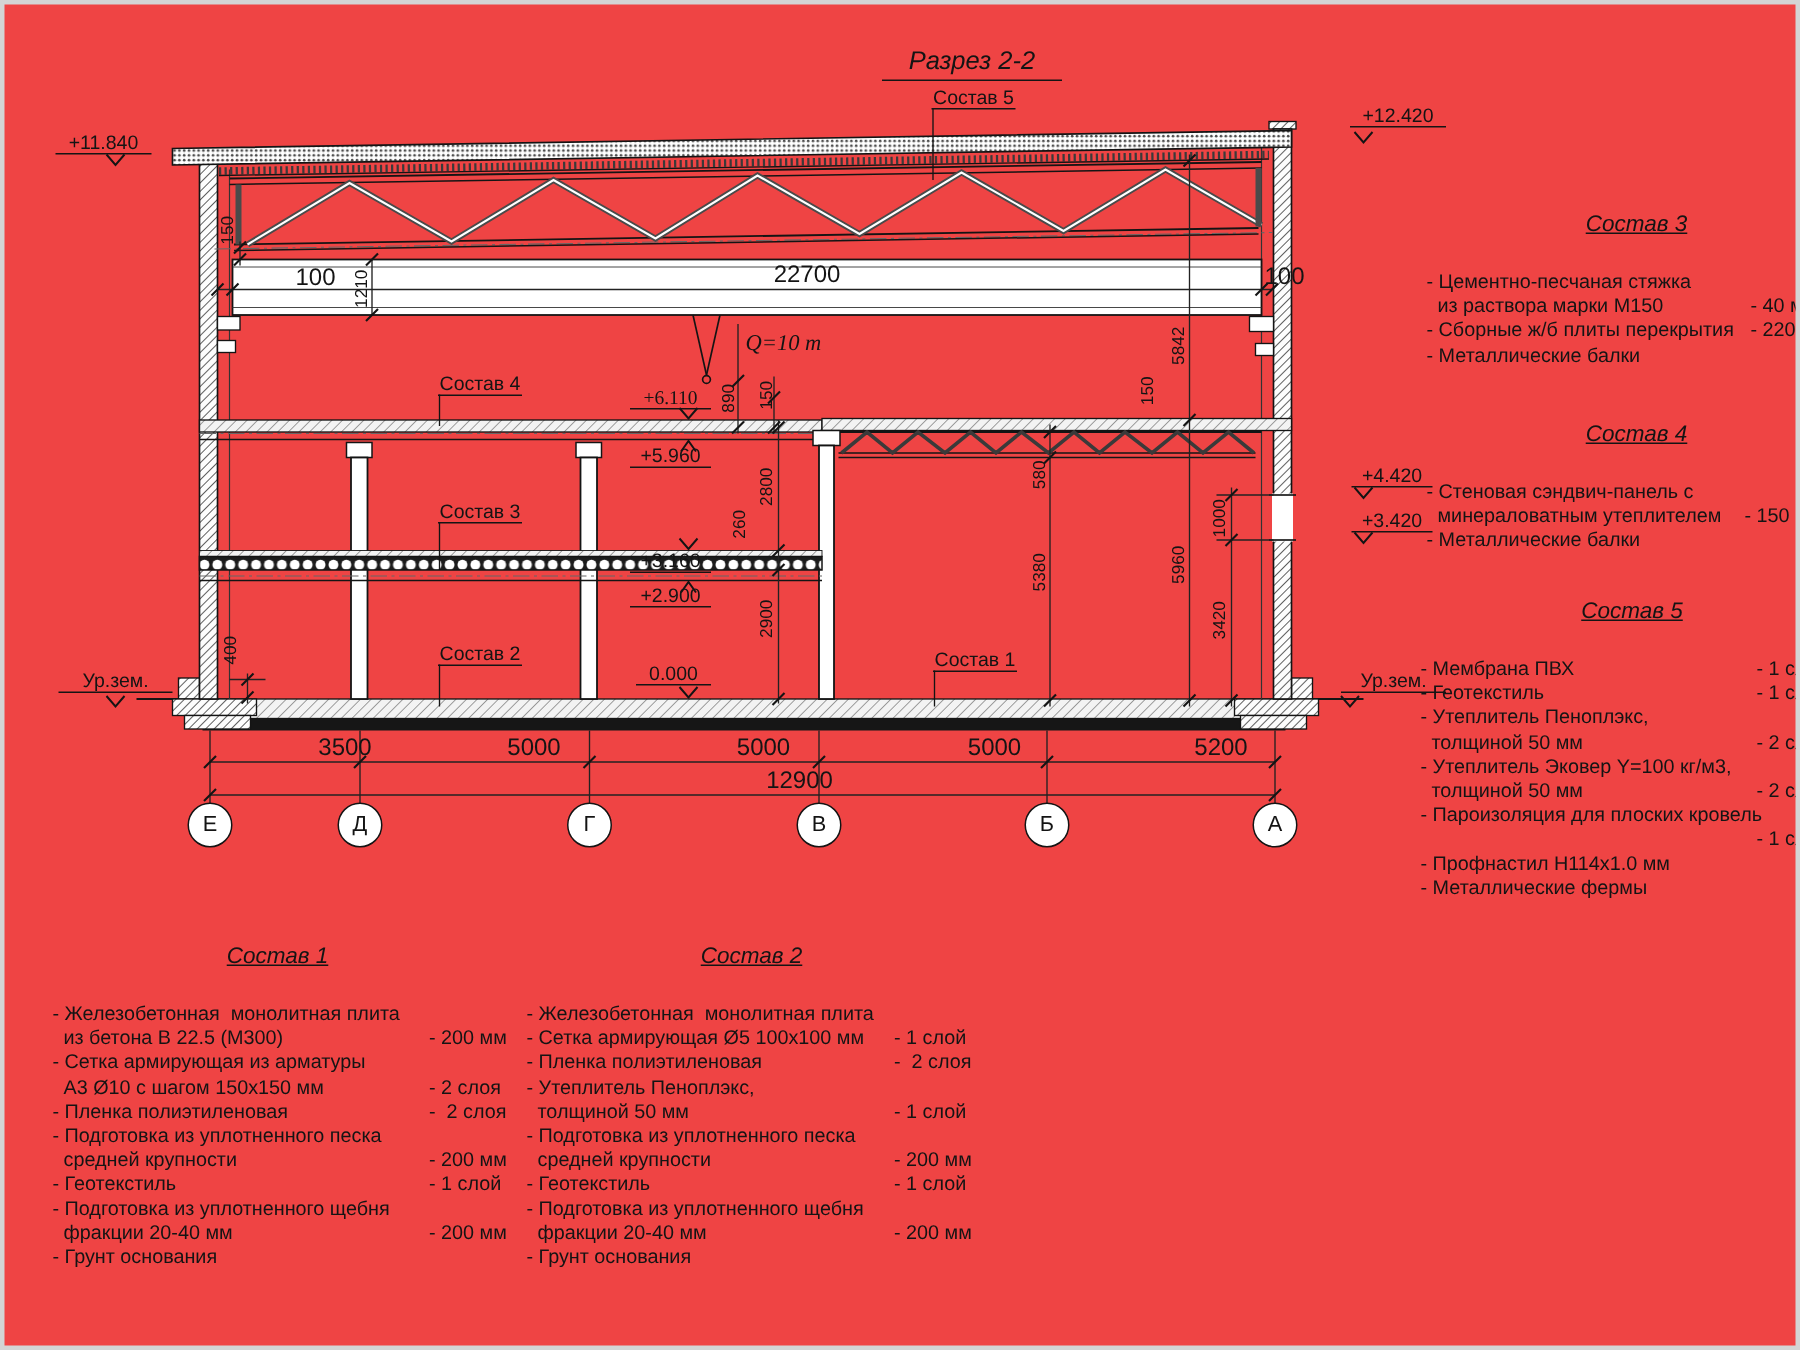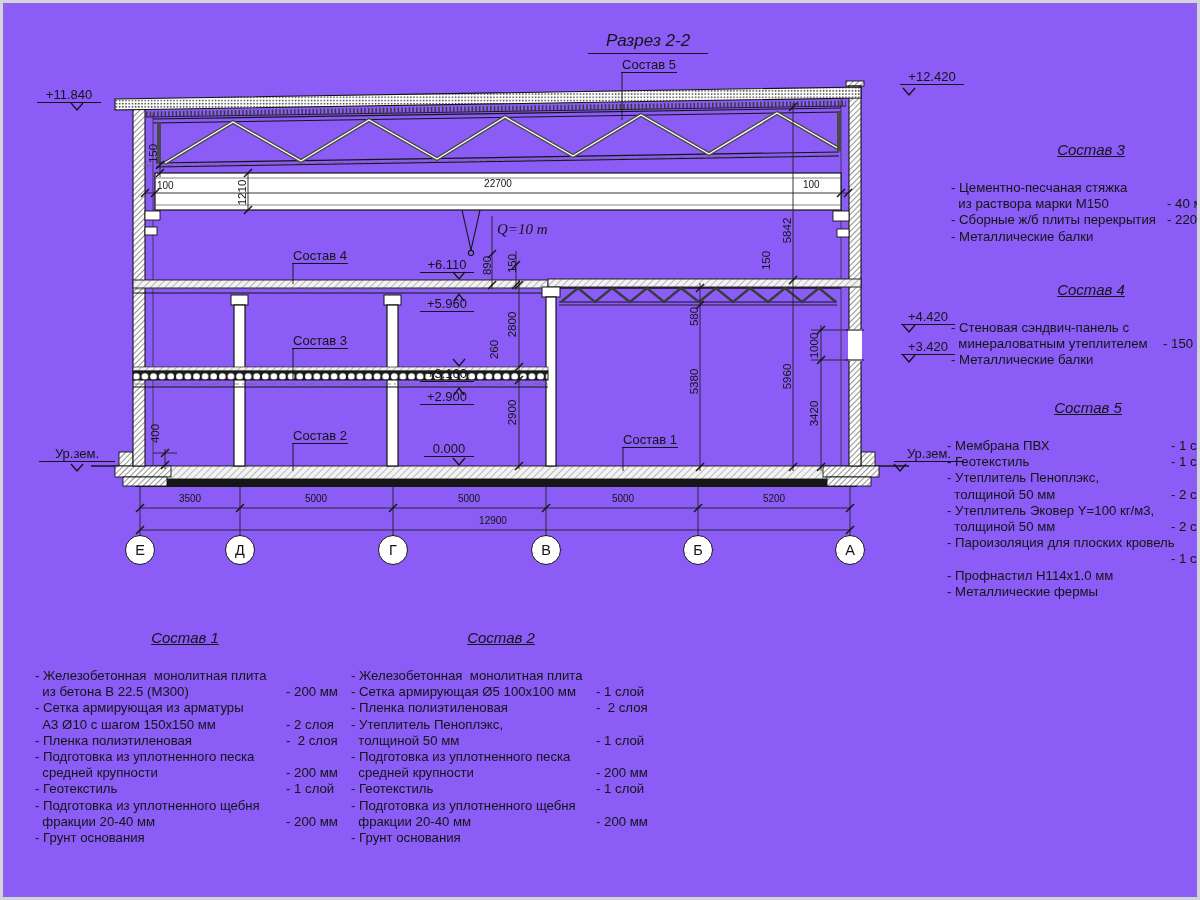--- a/index.html
+++ b/index.html
@@ -1,25 +1,25 @@
 <!DOCTYPE html>
 <html><head>
 <meta charset="utf-8">
 <style>
   html,body{margin:0;padding:0;background:#fff;}
-  .page{position:relative;width:1200px;height:900px;background:#8b5cf6;overflow:hidden;
+  .page{position:relative;width:1200px;height:900px;background:#ef4444;overflow:hidden;
         border:3px solid #d4d4d4;box-sizing:border-box;
         font-family:"Liberation Sans",sans-serif;color:#141414;}
   svg{position:absolute;left:0;top:0;}
   .main-title{position:absolute;left:585px;top:28px;width:120px;text-align:center;
         font:italic 17px "Liberation Sans",sans-serif;border-bottom:1.5px solid #141414;padding-bottom:2px;}
   .elev{position:absolute;font-size:13px;text-align:center;border-bottom:1px solid #141414;height:15px;line-height:15px;}
   .elev.left{text-align:center;}
   .ldr{position:absolute;font-size:13px;text-align:center;border-bottom:1px solid #141414;height:15px;line-height:15px;width:56px;}
-  .dimh{position:absolute;font-size:10px;text-align:center;height:13px;line-height:13px;}
+  .dimh{position:absolute;font-size:16px;text-align:center;height:13px;line-height:13px;margin-left:40px;}
   .vdim{position:absolute;width:70px;font-size:11.5px;text-align:center;height:13px;line-height:13px;transform:rotate(-90deg);}
   .axis{position:absolute;width:30px;text-align:center;font-size:14.5px;height:16px;line-height:16px;}
   .qlbl{position:absolute;font:italic 15px "Liberation Serif",serif;}
   .comp{position:absolute;font-size:13.2px;line-height:16.2px;}
   .comp h3{margin:0 0 22px 0;font:italic 15px "Liberation Sans",sans-serif;font-weight:normal;
         text-align:center;text-decoration:underline;}
   .comp .row{position:relative;white-space:pre;min-height:16.2px;}
   .comp .row .v{position:absolute;left:var(--vx);top:0;white-space:pre;}
 </style>
 </head>
@@ -240,21 +240,21 @@
 <div class="main-title">Разрез 2-2</div>
 
 <div class="ldr" style="left:618px;top:54px;">Состав 5</div>
 <div class="ldr" style="left:289px;top:245px;">Состав 4</div>
 <div class="ldr" style="left:289px;top:330px;">Состав 3</div>
 <div class="ldr" style="left:289px;top:425px;">Состав 2</div>
 <div class="ldr" style="left:619px;top:429px;">Состав 1</div>
 
 <div class="elev" style="left:34px;top:84px;width:64px;">+11.840</div>
 <div class="elev" style="left:897px;top:66px;width:64px;">+12.420</div>
-<div class="elev" style="left:417px;top:254px;width:54px;">+6.110</div>
+<div class="elev" style="left:417px;top:254px;width:54px;font-family:Liberation Serif, serif;">+6.110</div>
 <div class="elev" style="left:417px;top:293px;width:54px;">+5.960</div>
 <div class="elev" style="left:417px;top:343px;width:54px;margin-top:20px;">+3.160</div>
 <div class="elev" style="left:417px;top:386px;width:54px;">+2.900</div>
 <div class="elev" style="left:421px;top:438px;width:50px;">0.000</div>
 <div class="elev" style="left:898px;top:306px;width:54px;">+4.420</div>
 <div class="elev" style="left:898px;top:336px;width:54px;">+3.420</div>
 <div class="elev left" style="left:36px;top:443px;width:76px;">Ур.зем.</div>
 <div class="elev left" style="left:891px;top:443px;width:70px;">Ур.зем.</div>
 
 <div class="qlbl" style="left:494px;top:218px;">Q=10 т</div>

